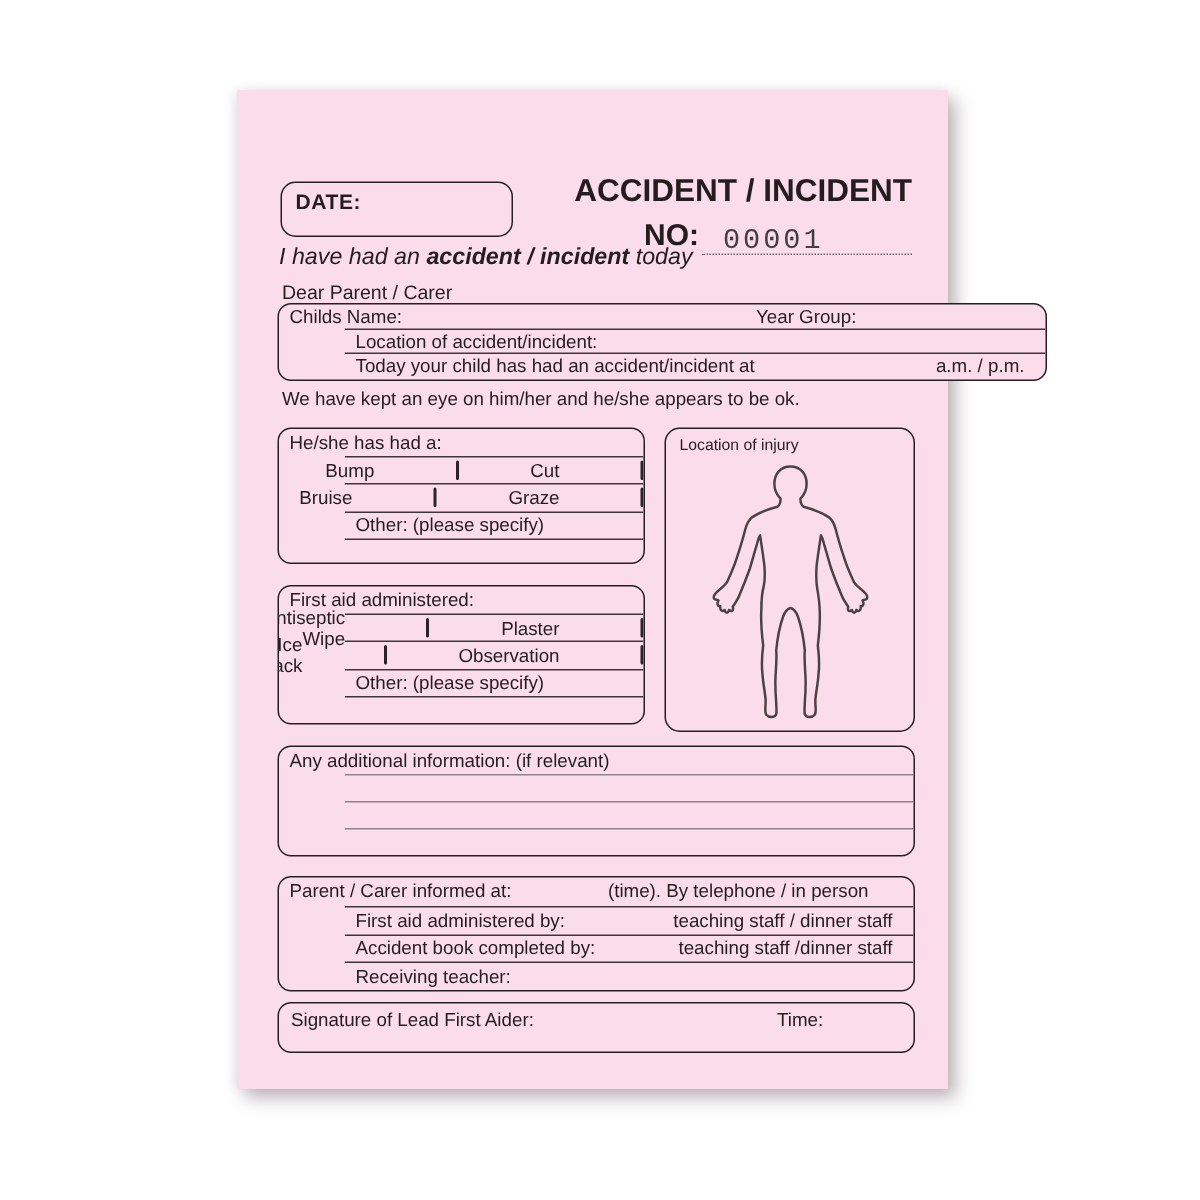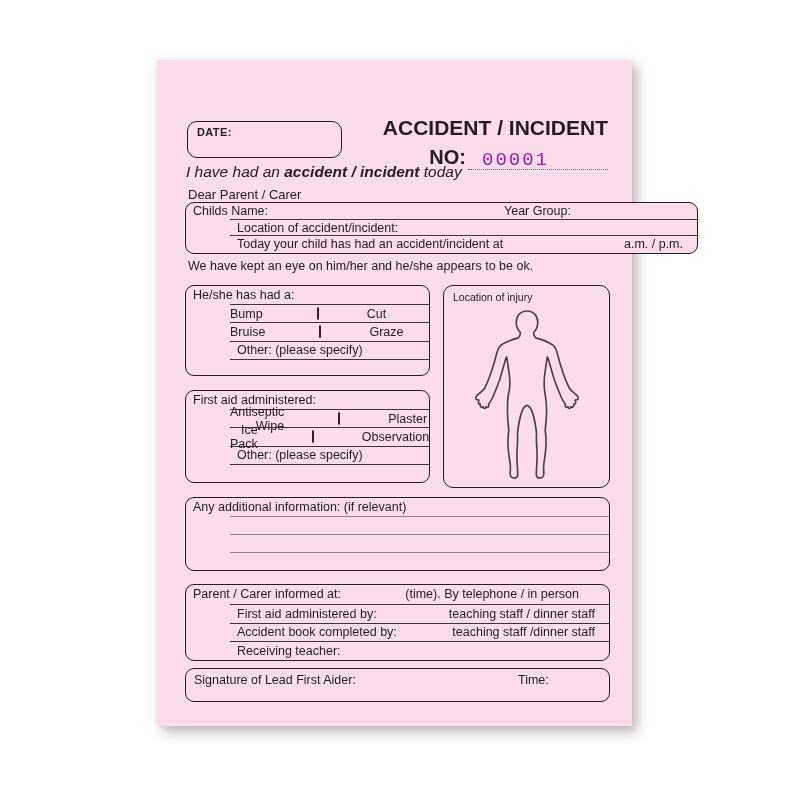--- a/index.html
+++ b/index.html
@@ -7,29 +7,29 @@
     font-family:"Liberation Sans", sans-serif; color:#231d20; }
 
   .stage { position:relative; width:800px; height:800px; background:#ffffff; overflow:hidden; }
 
   .sheet { position:absolute; left:158px; top:60px; width:474px; height:666px;
     background:#fbdcea; box-shadow:5px 6px 11px rgba(110,95,103,0.45), -2px -1px 6px rgba(120,105,112,0.12); }
 
   
   .date-box { position:absolute; left:29px; top:61px; width:155px; height:37px;
     border:1.7px solid #241f22; border-radius:10px; }
-  .date-box .lbl { font-size:11px; font-weight:bold; letter-spacing:0.4px; padding:4px 0 0 9px; display:block; }
+  .date-box .lbl { font-size:14px; font-weight:bold; letter-spacing:0.4px; padding:4px 0 0 9px; display:block; }
 
   .form-title { position:absolute; top:56px; right:24px; font-size:21px; font-weight:bold;
     letter-spacing:0px; white-space:nowrap; }
 
   .no-row { position:absolute; top:86px; right:24px; display:flex; align-items:flex-end; }
   .no-label { font-size:20px; font-weight:bold; padding-bottom:1px; }
   .no-line { width:140px; border-bottom:1.7px dotted #6f6468; margin-left:2px; padding-left:14px; }
-  .no-value { font-family:"Liberation Mono", monospace; font-size:19px; color:#a21caf;
+  .no-value { font-family:"Liberation Mono", monospace; font-size:19px; color:#404040;
     letter-spacing:2px; display:inline-block; transform:translateY(2px); }
 
   .intro { position:absolute; left:28px; top:103px; font-size:15.5px; font-style:italic; }
   .intro b { font-weight:bold; }
   .salutation { position:absolute; left:30px; top:127px; font-size:13px; }
 
   
   .fbox { position:absolute; border:1.7px solid #241f22; border-radius:9px; background:#fbdcea; overflow:hidden; }
   .frow { display:flex; align-items:center; font-size:12.5px; padding-left:7px; }
   .frow + .frow { border-top:1.2px solid #3c3539;margin-left:44px; }
@@ -38,21 +38,21 @@
   .info-box { left:27px; top:142px; width:513px; height:52px; }
   .info-box .frow { height:16.2px; }
   .yeargroup { position:absolute; left:318px; }
   .r1 { position:relative; }
 
   .reassure { position:absolute; left:30px; top:199px; font-size:12.5px; }
 
   
   .heshe-box { left:27px; top:225px; width:245px; height:91px; }
   .firstaid-box { left:27px; top:330px; width:245px; height:93px; }
-  .cb-row { justify-content:flex-start; padding-left:0;gap:48px; }
+  .cb-row { justify-content:flex-end; padding-left:0;gap:48px; }
   .ol1 { width:96px; text-align:right; display:inline-block; }
   .ol2 { width:76px; text-align:right; display:inline-block; }
   .cb { width:15px; height:13px; border:1.5px solid #2a2427; border-radius:2px;
     margin-left:6px; display:inline-block; background:transparent; }
   .heshe-box .frow, .firstaid-box .frow { height:18.2px; }
   .empty-row { height:16px; }
 
   
   .loc-box { left:285px; top:225px; width:167px; height:203px; border-radius:10px; }
   .loc-title { font-size:10.5px; padding:5px 0 0 9px; }

